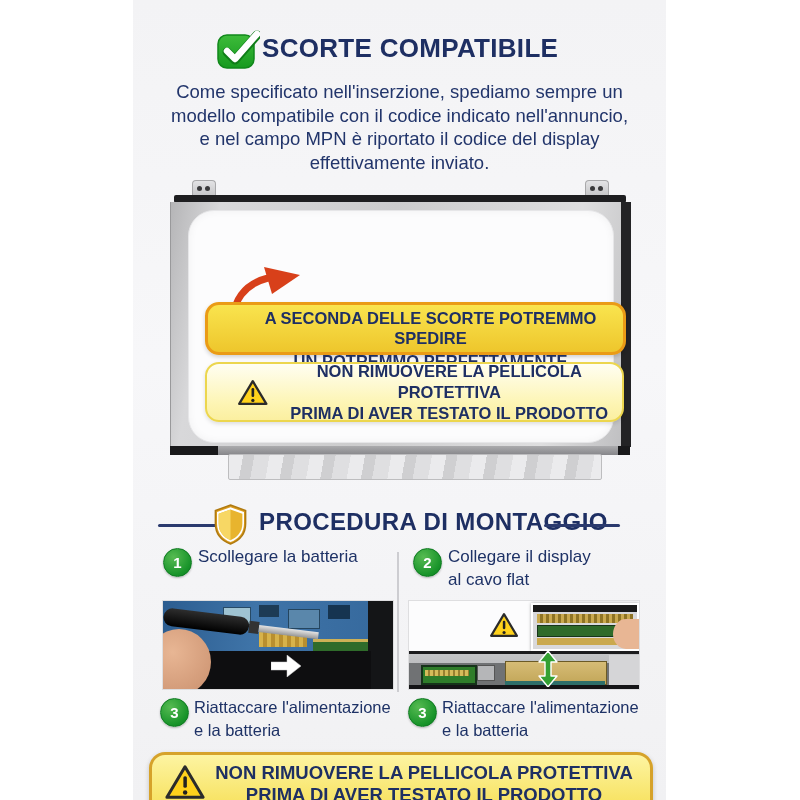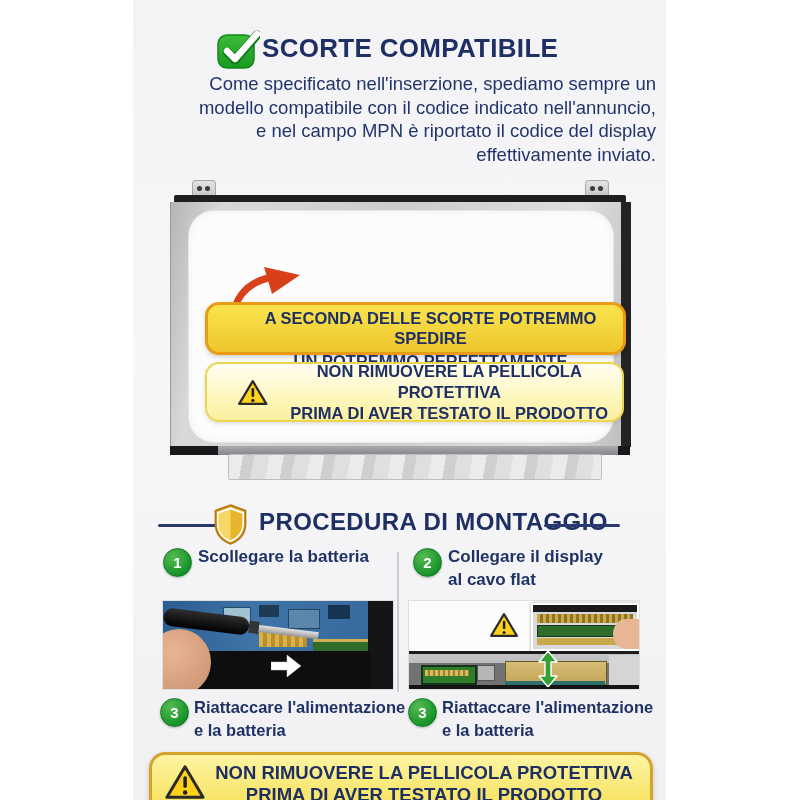--- a/index.html
+++ b/index.html
@@ -3,21 +3,21 @@
 <meta charset="utf-8">
 <style>
   html,body{margin:0;padding:0;background:#fff;}
   #canvas{position:relative;width:800px;height:800px;overflow:hidden;background:#ffffff;
           font-family:"Liberation Sans",sans-serif;color:#1e2f63;}
   .abs{position:absolute;}
   .gray-col{left:133px;top:0;width:533px;height:800px;
             background:linear-gradient(180deg,#f3f3f5 0%,#f7f7f9 45%,#f1f1f3 100%);}
   
   .title{left:262px;top:33px;font-size:26px;font-weight:700;letter-spacing:.3px;color:#1e2f63;}
-  .para{left:143px;top:72px;width:513px;text-align:right;font-size:18.5px;line-height:23.5px;color:#22356b;}
+  .para{left:143px;top:80px;width:513px;text-align:center;font-size:18.5px;line-height:23.5px;color:#22356b;}
   
   .panel{left:170px;top:180px;width:460px;height:300px;}
   .bracket{top:0;width:22px;height:17px;background:linear-gradient(180deg,#e3e3e5,#c2c2c4);
            border:1px solid #a8a8aa;border-bottom:none;border-radius:4px 4px 0 0;}
   .hole{top:5px;width:5px;height:5px;border-radius:50%;background:#3a3a3c;}
   .strip-top{left:4px;top:15px;width:452px;height:8px;background:#1e1e20;border-radius:2px;}
   .body{left:0;top:22px;width:460px;height:245px;
         background:linear-gradient(100deg,#b5b5b7 0%,#d8d8da 10%,#cccccd 45%,#dededf 82%,#bcbcbe 100%);
         border-left:1px solid #99999b;}
   .body-right-edge{right:0;top:0;width:10px;height:100%;background:#232325;}
@@ -39,21 +39,21 @@
            font-size:16.5px;line-height:21px;box-shadow:0 2px 4px rgba(0,0,0,.12);}
   .banner2-inner{display:flex;align-items:center;justify-content:center;height:100%;gap:8px;}
   
   .hline{height:3px;background:#2b3a6e;border-radius:2px;}
   .proc-title{left:259px;top:508px;font-size:24px;font-weight:700;letter-spacing:.4px;color:#1e2f63;}
   
   .stepnum{width:27px;height:27px;border-radius:50%;color:#fff;font-weight:700;font-size:15px;
            display:flex;align-items:center;justify-content:center;
            background:radial-gradient(circle at 35% 30%,#56bb52,#179329 70%,#0e7a22);
            border:1px solid #0d7a20;box-shadow:0 1px 2px rgba(0,0,0,.25);}
-  .steptxt{font-size:17px;font-weight:700;line-height:22.5px;color:#1e3266;}
+  .steptxt{font-size:17px;font-weight:400;line-height:22.5px;color:#1e3266;}
   .steptxt.small{font-size:16.5px;}
   .vdivider{left:397px;top:552px;width:2px;height:140px;background:#cdcdd1;}
   
   .photo{width:230px;height:88px;border:1px solid #dedee0;overflow:hidden;background:#16181b;}
   
   .footer-banner{left:149px;top:752px;width:498px;height:58px;border:3px solid #d6a22a;border-radius:16px;
                  background:linear-gradient(180deg,#fdf4a2,#f6df55);box-shadow:0 2px 5px rgba(0,0,0,.2);}
   .footer-text{left:52px;top:7px;width:440px;text-align:center;font-size:18.5px;font-weight:700;
                line-height:22px;color:#1e2f63;}
 </style>

